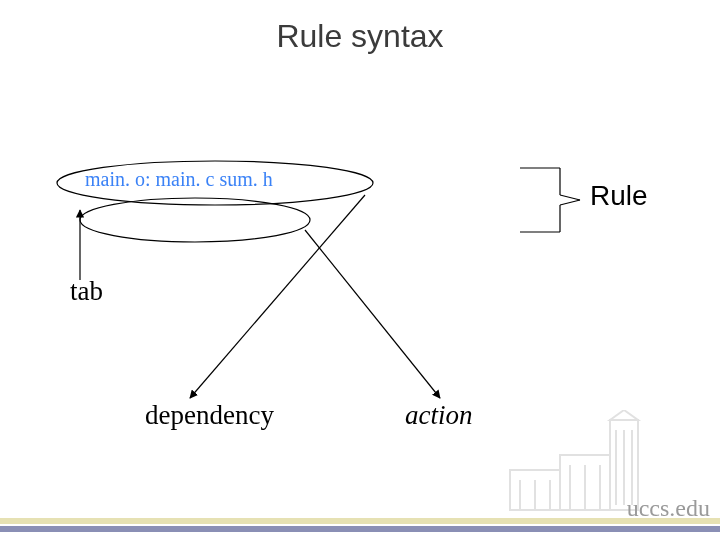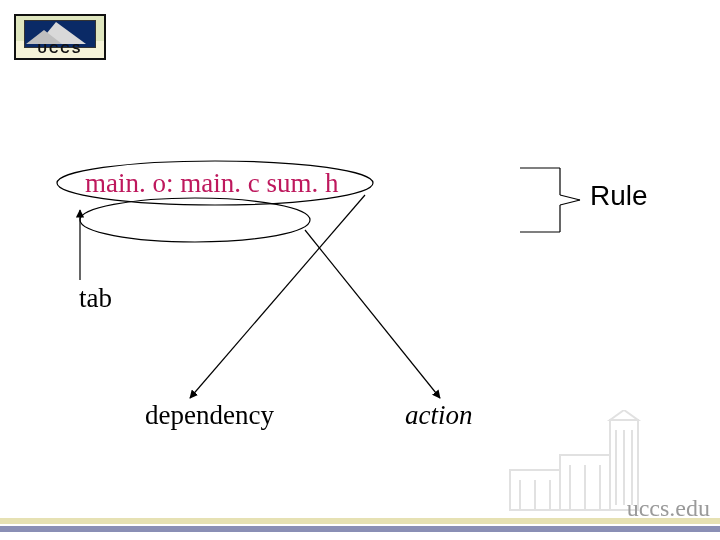--- a/index.html
+++ b/index.html
@@ -66,39 +66,39 @@
     width: 100%;
     text-align: center;
     font-size: 32px;
     color: #3b3b3b;
   }
   .dep-line {
     position: absolute;
     left: 85px;
     top: 168px;
     font-family: "Times New Roman", Times, serif;
-    font-size: 27px;
-    color: #be185d;
+    font-size: 20px;
+    color: #3b82f6;
   }
   .action-line {
     position: absolute;
     left: 105px;
     top: 206px;
     font-family: "Times New Roman", Times, serif;
     font-size: 27px;
     color: #000;
   }
   .label {
     position: absolute;
     font-family: "Times New Roman", Times, serif;
     font-size: 27px;
     color: #000;
   }
   .rule-label { left: 590px; top: 180px; font-family: Arial, sans-serif; font-size: 28px; }
-  .tab-label { left: 70px; top: 283px; margin-left: 9px; }
+  .tab-label { left: 70px; top: 276px; }
   .dependency-label { left: 145px; top: 400px; text-align: center; }
   .action-label { left: 405px; top: 400px; font-style: italic; }
   svg.overlay {
     position: absolute;
     left: 0; top: 0;
     width: 720px; height: 540px;
     pointer-events: none;
   }
   .footer-bar {
     position: absolute;
@@ -128,27 +128,22 @@
     width: 180px;
     height: 110px;
     opacity: 0.55;
   }
 </style>
 </head>
 <body>
 
 <div class="slide">
 
-  <div class="logo">
-    <div class="sky"></div>
-    <div class="peak"></div>
-    <div class="peak2"></div>
-    <div class="text">UCCS</div>
-  </div>
 
+  <div class="title">Rule syntax</div>
 
   <div class="dep-line">main. o: main. c sum. h</div>
 
   <div class="label rule-label">Rule</div>
   <div class="label tab-label">tab</div>
   <div class="label dependency-label">dependency</div>
   <div class="label action-label">action</div>
 
   <svg class="overlay" viewBox="0 0 720 540">
     <defs>

